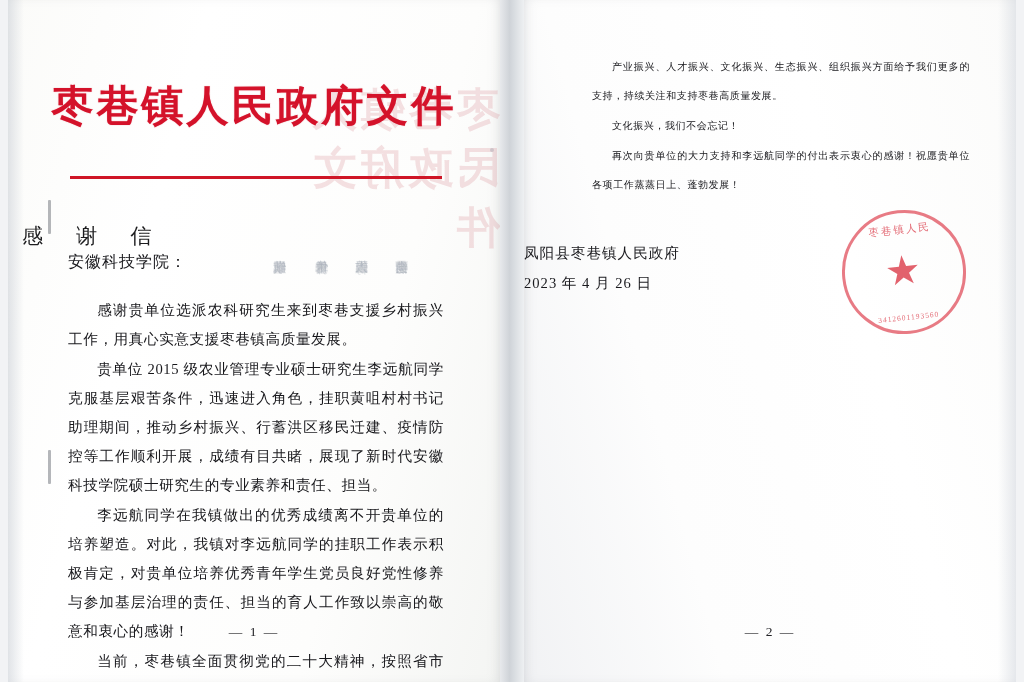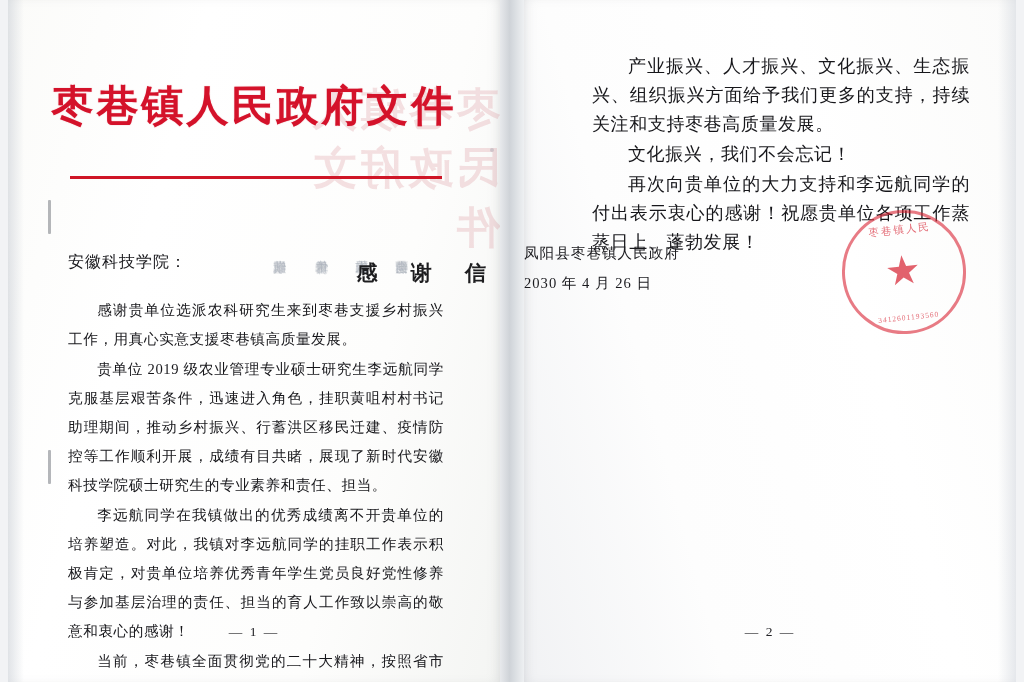--- a/index.html
+++ b/index.html
@@ -81,27 +81,26 @@
     left: 62px;
     width: 372px;
     height: 3px;
     background: #cf1526;
   }
   .doc-title {
     position: absolute;
     top: 222px;
     left: 0;
     width: 492px;
-    text-align: right;
+    text-align: left;
     font-size: 21px;
-    font-weight: bold;
+    font-weight: normal;
     letter-spacing: 14px;
     color: #1d1d1f;
     text-indent: 14px;
-    margin-top: 37px;
   }
   .salutation {
     position: absolute;
     top: 252px;
     left: 60px;
     font-size: 16px;
     color: #16161a;
     letter-spacing: 1px;
   }
   .body-left {
@@ -129,21 +128,21 @@
     color: #232327;
     letter-spacing: 2px;
   }
 
   
   .body-right {
     position: absolute;
     top: 52px;
     left: 68px;
     width: 378px;
-    font-size: 18px;
+    font-size: 10px;
     line-height: 29px;
     color: #17171b;
     letter-spacing: 0.6px;
     text-align: justify;
   }
   .body-right p {
     margin: 0 0 1px 0;
     text-indent: 2em;
   }
   .signature {
@@ -264,42 +263,42 @@
     <div class="clip b"></div>
     <div class="speck" style="top:148px; left:482px; width:4px; height:4px;"></div>
 
     <div class="masthead">枣巷镇人民政府文件</div>
     <div class="red-rule"></div>
     <div class="doc-title">感 谢 信</div>
     <div class="salutation">安徽科技学院：</div>
 
     <div class="body-left">
       <p>感谢贵单位选派农科研究生来到枣巷支援乡村振兴工作，用真心实意支援枣巷镇高质量发展。</p>
-      <p>贵单位 2019 级农业管理专业硕士研究生李远航同学克服基层艰苦条件，迅速进入角色，挂职黄咀村村书记助理期间，推动乡村振兴、行蓄洪区移民迁建、疫情防控等工作顺利开展，成绩有目共睹，展现了新时代安徽科技学院硕士研究生的专业素养和责任、担当。</p>
+      <p>贵单位 2015 级农业管理专业硕士研究生李远航同学克服基层艰苦条件，迅速进入角色，挂职黄咀村村书记助理期间，推动乡村振兴、行蓄洪区移民迁建、疫情防控等工作顺利开展，成绩有目共睹，展现了新时代安徽科技学院硕士研究生的专业素养和责任、担当。</p>
       <p>李远航同学在我镇做出的优秀成绩离不开贵单位的培养塑造。对此，我镇对李远航同学的挂职工作表示积极肯定，对贵单位培养优秀青年学生党员良好党性修养与参加基层治理的责任、担当的育人工作致以崇高的敬意和衷心的感谢！</p>
       <p>当前，枣巷镇全面贯彻党的二十大精神，按照省市有关会议和县委十五届四次全会部署，紧扣“8818”总目标，完整准确全面贯彻新发展理念。在枣巷加快发展的关键时期，恳请贵单位在</p>
     </div>
 
     <div class="pagenum">— 1 —</div>
   </div>
 
   <div class="spine"></div>
 
   <div class="page right">
     <div class="gutter-right"></div>
 
     <div class="body-right">
       <p>产业振兴、人才振兴、文化振兴、生态振兴、组织振兴方面给予我们更多的支持，持续关注和支持枣巷高质量发展。</p>
       <p>文化振兴，我们不会忘记！</p>
       <p>再次向贵单位的大力支持和李远航同学的付出表示衷心的感谢！祝愿贵单位各项工作蒸蒸日上、蓬勃发展！</p>
     </div>
 
     <div class="signature">
       <div class="sig-line">凤阳县枣巷镇人民政府</div>
-      <div class="sig-line">2030 年 4 月 26 日</div>
+      <div class="sig-line">2023 年 4 月 26 日</div>
     </div>
 
     <div class="seal">
       <div class="seal-text-top">枣巷镇人民</div>
       <div class="star">★</div>
       <div class="seal-text-bottom">3412601193560</div>
     </div>
 
     <div class="pagenum">— 2 —</div>
   </div>

